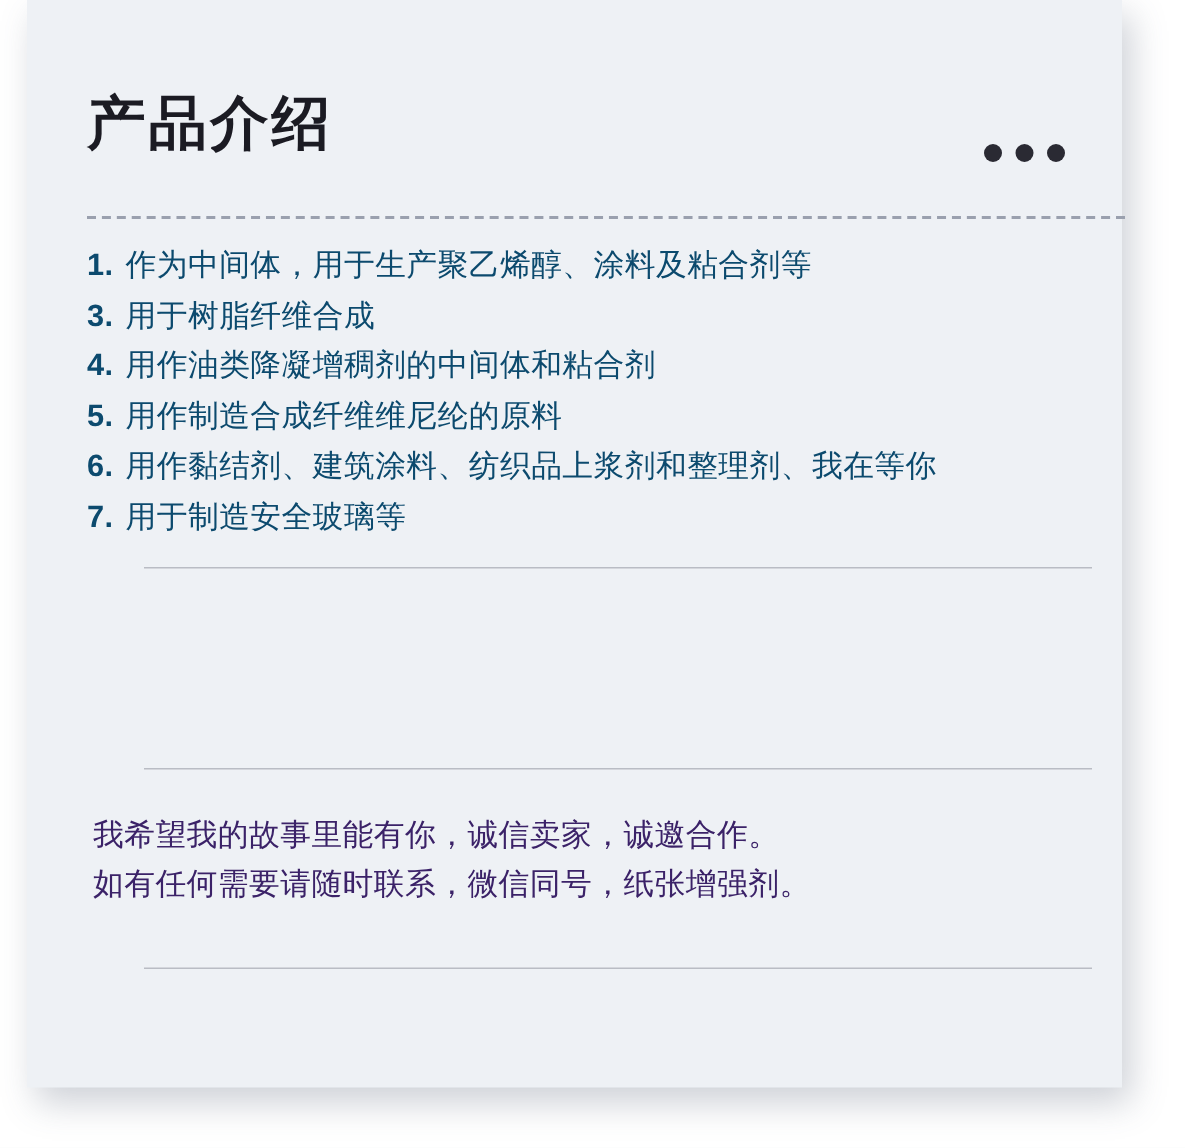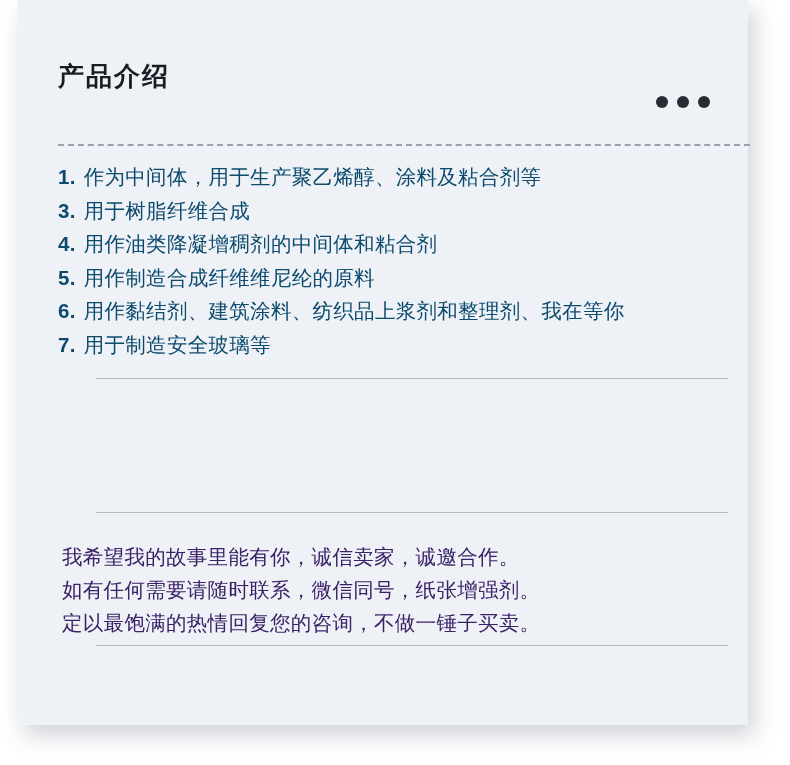--- a/index.html
+++ b/index.html
@@ -30,21 +30,21 @@
     position: relative;
     width: 100%;
     height: 100%;
     box-sizing: border-box;
     padding: 0 38px;
   }
   .title {
     position: absolute;
     left: 40px;
     top: 62px;
-    font-size: 26px;
+    font-size: 39px;
     font-weight: bold;
     color: #1b1b23;
     letter-spacing: 2px;
     line-height: 1.1;
   }
   .dots {
     position: absolute;
     right: 38px;
     top: 96px;
     display: flex;
@@ -154,20 +154,19 @@
           <span>用于制造安全玻璃等</span>
         </li>
       </ul>
 
       <div class="thin-rule rule-a"></div>
       <div class="thin-rule rule-b"></div>
 
       <div class="footer">
         <p>我希望我的故事里能有你，诚信卖家，诚邀合作。</p>
         <p>如有任何需要请随时联系，微信同号，纸张增强剂。</p>
-        <p>定以最饱满的热情回复您的咨询，不做一锤子买卖。</p>
       </div>
 
       <div class="thin-rule rule-c"></div>
 
     </div>
   </div>
 </div>
 
 </body></html>

